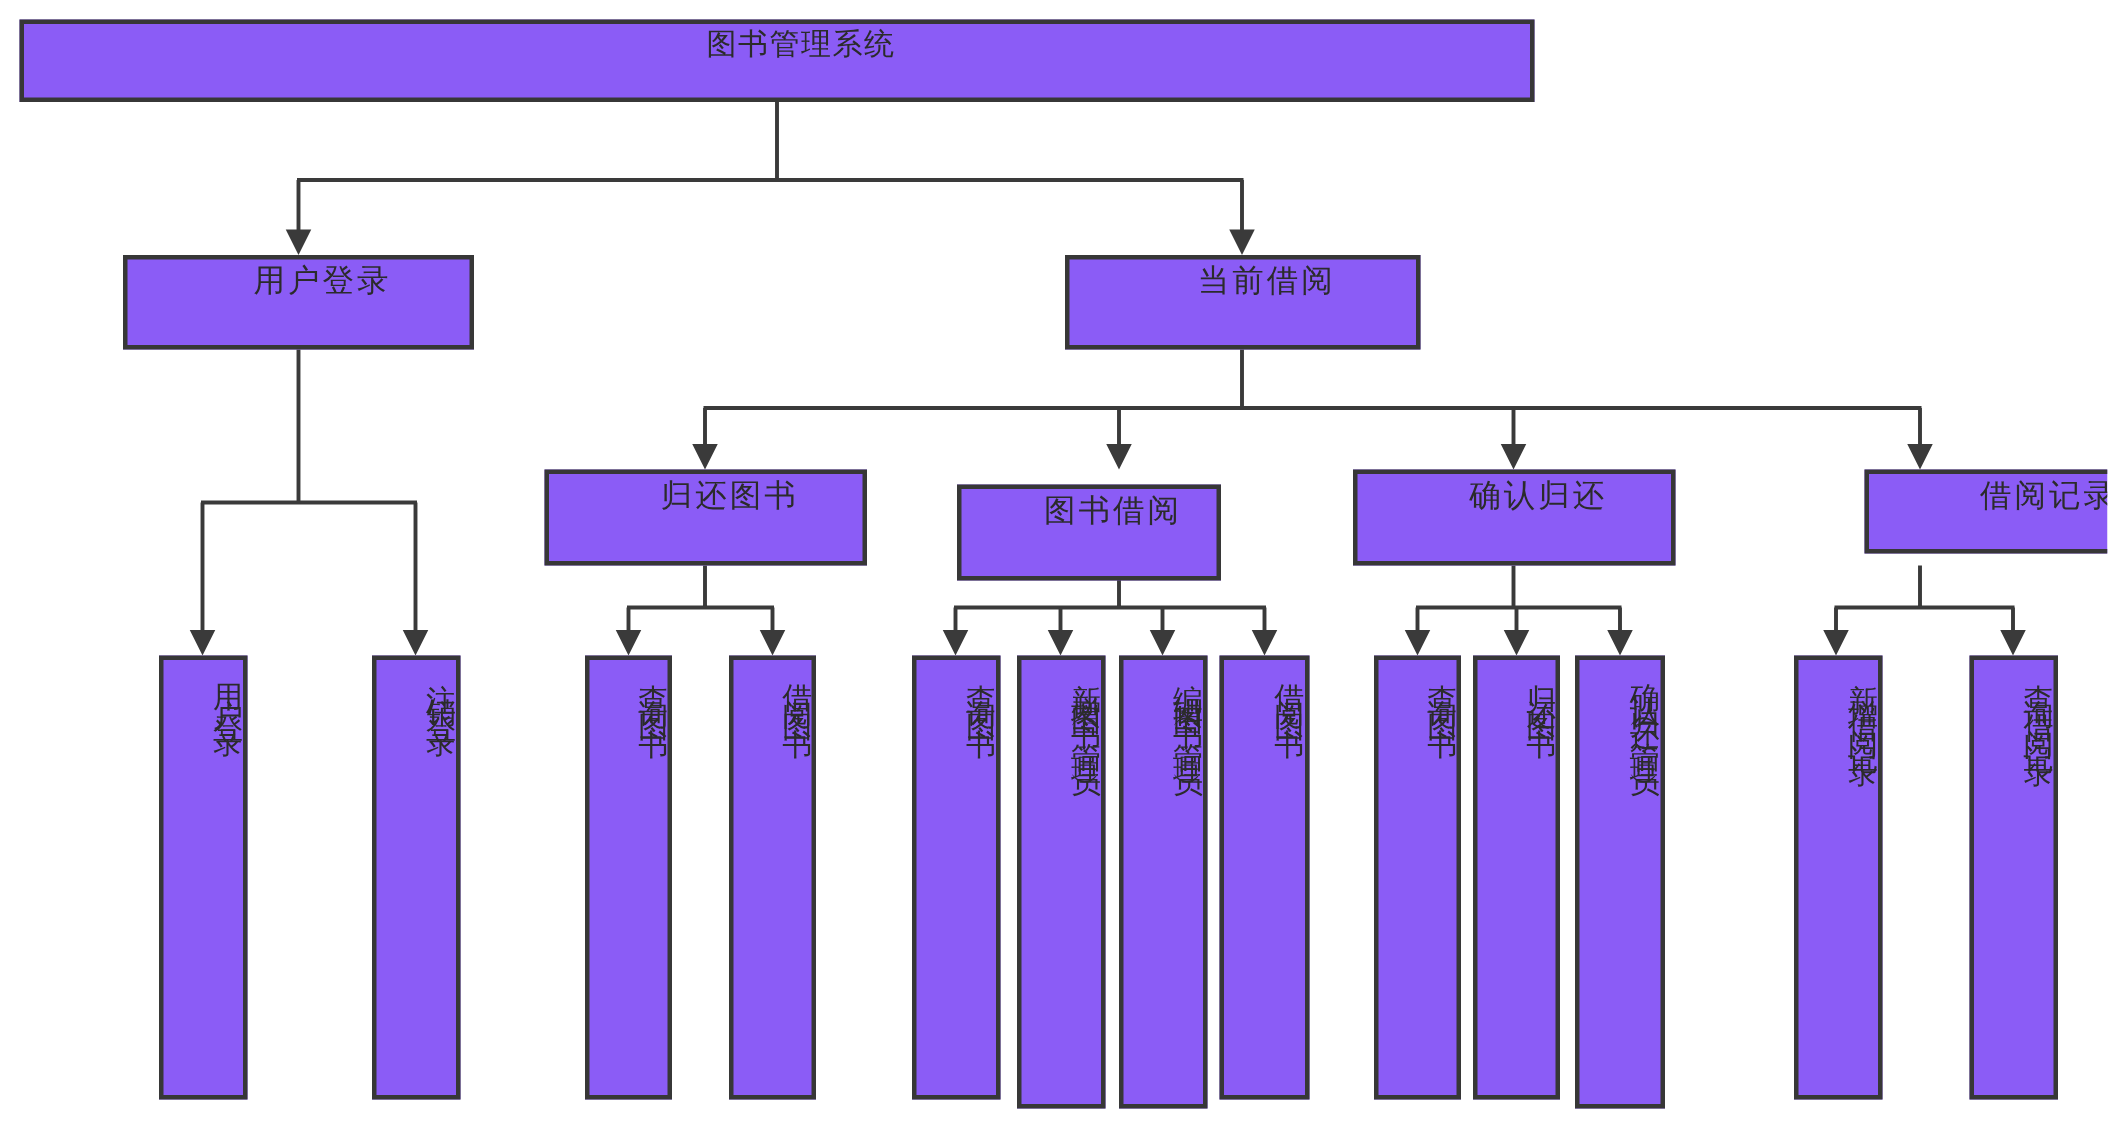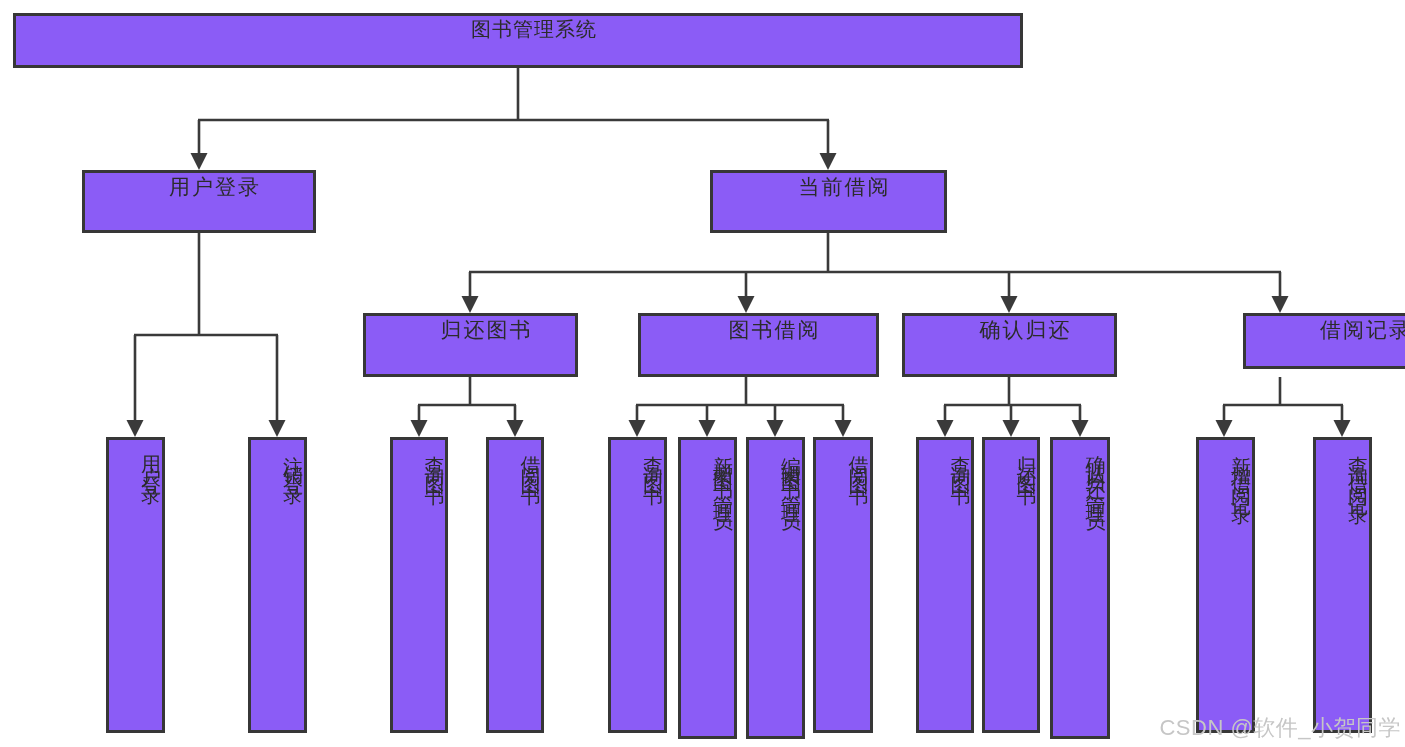--- a/index.html
+++ b/index.html
@@ -116,21 +116,21 @@
   <div class="box h" style="left:82px;top:170px;width:234px;height:63px">
     <span>用户登录</span>
   </div>
   <div class="box h" style="left:710px;top:170px;width:237px;height:63px">
     <span>当前借阅</span>
   </div>
 
   <div class="box h" style="left:363px;top:313px;width:215px;height:64px">
     <span>归还图书</span>
   </div>
-  <div class="box h" style="left:638px;top:313px;width:241px;height:64px">
+  <div class="box h" style="left:638px;top:323px;width:176px;height:64px">
     <span>图书借阅</span>
   </div>
   <div class="box h" style="left:902px;top:313px;width:215px;height:64px">
     <span>确认归还</span>
   </div>
   <div class="box h" style="left:1243px;top:313px;width:214px;height:56px">
     <span>借阅记录</span>
   </div>
 
   <div class="box v" style="left:106px;top:437px;width:59px;height:296px">
@@ -170,15 +170,14 @@
     <span>确认归还（管理员）</span>
   </div>
 
   <div class="box v" style="left:1196px;top:437px;width:59px;height:296px">
     <span>新增借阅记录</span>
   </div>
   <div class="box v" style="left:1313px;top:437px;width:59px;height:296px">
     <span>查询借阅记录</span>
   </div>
 
-  <div id="watermark">CSDN @软件_小贺同学</div>
 
 </div>
 
 </body></html>

